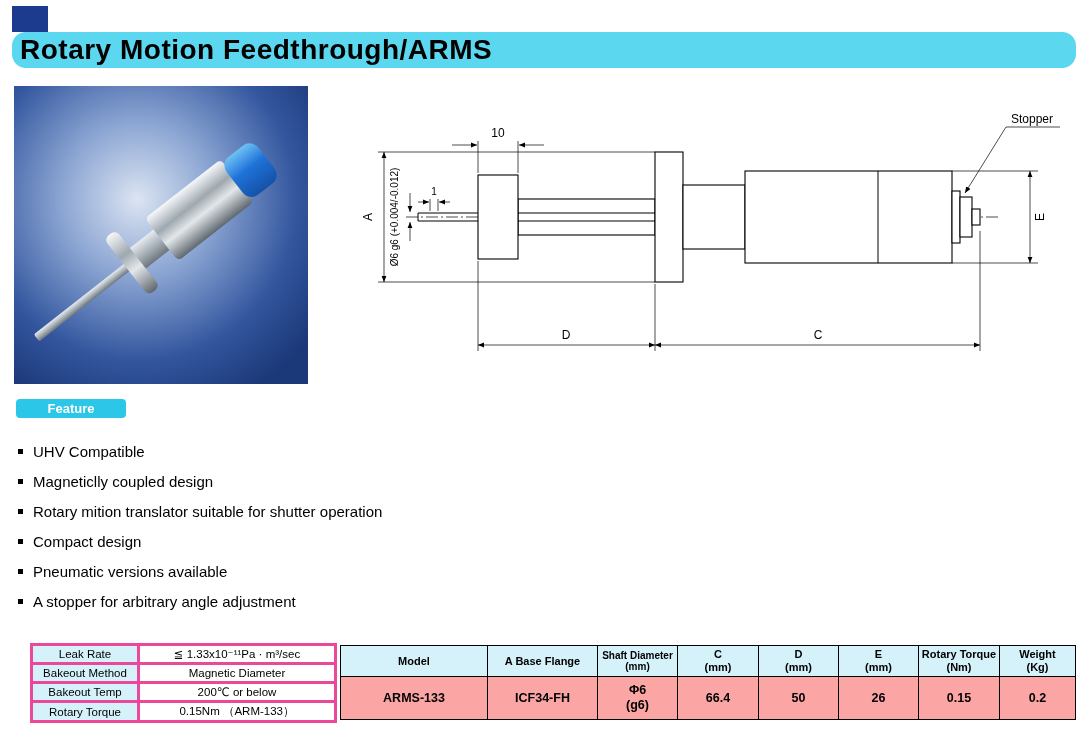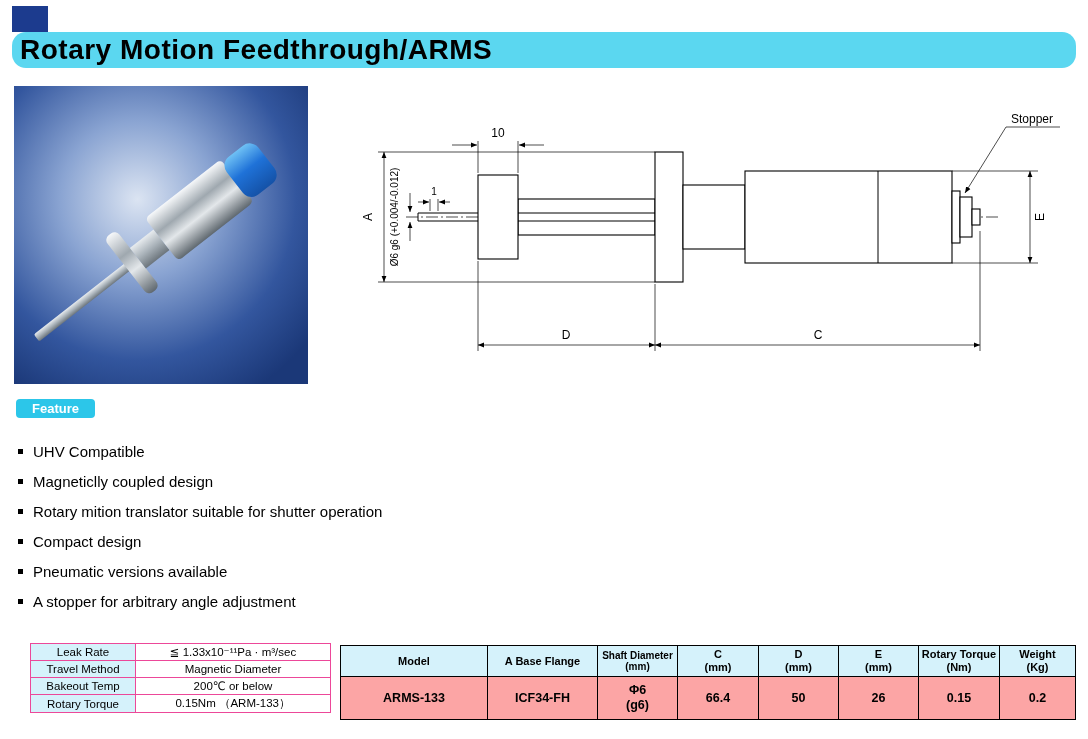--- a/index.html
+++ b/index.html
@@ -27,33 +27,33 @@
   
   .drawing{position:absolute;left:348px;top:95px;width:735px;height:280px;background:#fff;}
   .drawing .ln{stroke:#000;stroke-width:1;fill:none;}
   .drawing .shp{stroke:#000;stroke-width:1.1;fill:#fff;}
   .drawing .thin{stroke:#000;stroke-width:.7;fill:none;}
   .drawing .cl{stroke:#000;stroke-width:.7;stroke-dasharray:12 3 2 3;fill:none;}
   .drawing .dtx{font:12px "Liberation Sans","DejaVu Sans",sans-serif;fill:#000;}
   .drawing .dtx-sm{font:10px "Liberation Sans","DejaVu Sans",sans-serif;fill:#000;}
   
   .feature-badge{
-    position:absolute;left:16px;top:399px;width:79px;height:19px;
+    position:absolute;left:16px;top:399px;width:110px;height:19px;
     background:var(--badge-cyan,#2CC6E9);border-radius:4px;color:#fff;
     font-weight:bold;font-size:13px;display:flex;align-items:center;justify-content:center;
   }
   .features{position:absolute;left:18px;top:429px;width:480px;}
   .feature-item{display:flex;align-items:flex-start;margin-bottom:6px;font-size:15px;line-height:15px;margin-top:15px;}
   .bullet{width:5px;height:5px;background:#000;margin:5px 10px 0 0;flex:none;}
   
   .spec-table{
     position:absolute;left:30px;top:643px;border-collapse:collapse;background:#fff;
   }
   .spec-table td{
-    border:1px solid #ec4899;font-size:11.5px;text-align:center;
+    border:3px solid #ec4899;font-size:11.5px;text-align:center;
     padding:1px 4px;height:14px;vertical-align:middle;
   }
   .spec-table td.lbl{background:var(--table-header,#D5F2FB);width:96px;}
   .spec-table td.val{width:186px;}
   
   .model-table{
     position:absolute;left:340px;top:645px;border-collapse:collapse;table-layout:fixed;background:#fca5a5;
   }
   .model-table th{
     border:1px solid #000;background:var(--table-header,#D5F2FB);
@@ -238,21 +238,21 @@
   </div>
 </div>
 
 <table class="spec-table">
   <tbody>
     <tr>
       <td class="lbl">Leak Rate</td>
       <td class="val">≦ 1.33x10⁻¹¹Pa · m³/sec</td>
     </tr>
     <tr>
-      <td class="lbl">Travel Method</td>
+      <td class="lbl">Bakeout Method</td>
       <td class="val">Magnetic Diameter</td>
     </tr>
     <tr>
       <td class="lbl">Bakeout Temp</td>
       <td class="val">200℃ or below</td>
     </tr>
     <tr>
       <td class="lbl">Rotary Torque</td>
       <td class="val">0.15Nm （ARM-133）</td>
     </tr>

